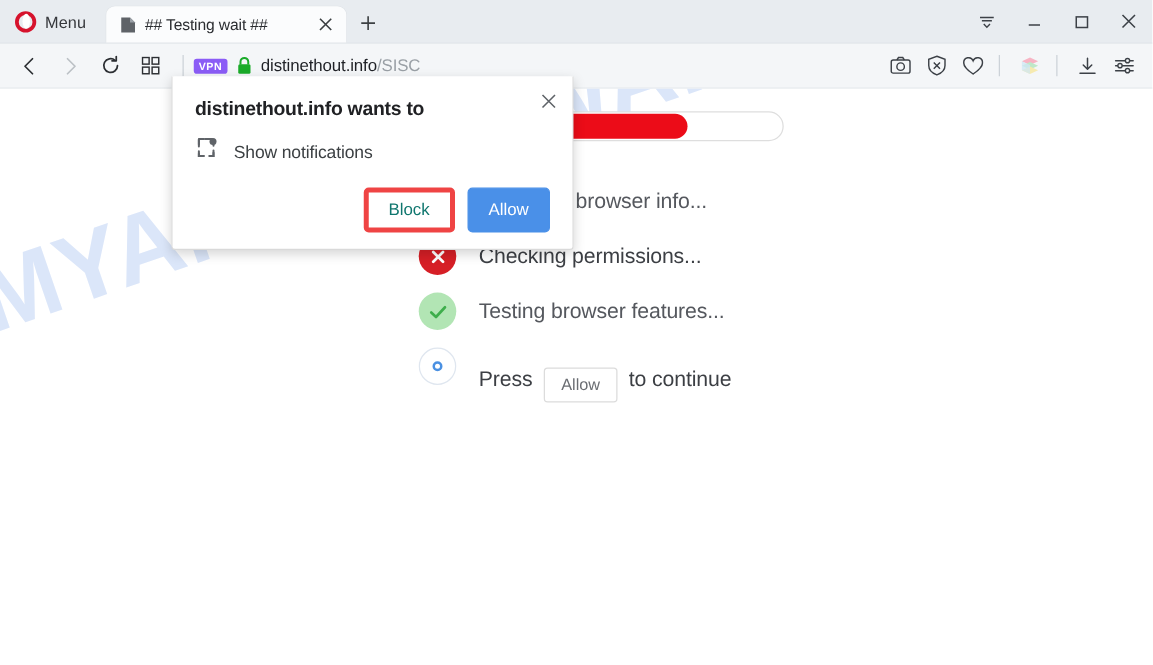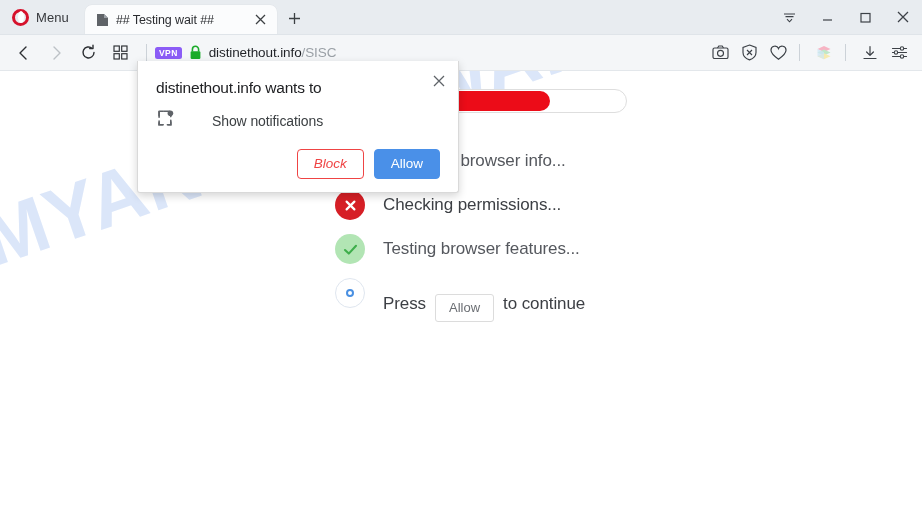--- a/index.html
+++ b/index.html
@@ -327,55 +327,53 @@
     right: 10px;
     top: 11px;
     width: 18px;
     height: 18px;
     display: flex;
     align-items: center;
     justify-content: center;
   }
   .perm-title {
     font-size: 15.5px;
-    font-weight: normal;
+    font-weight: bold;
     color: #202124;
     margin: 2px 0 12px 0;
     letter-spacing: -.2px;
   }
   .perm-row {
     display: flex;
     align-items: center;
     gap: 12px;
     margin-bottom: 17px;
   }
   .perm-text {
     font-size: 14px;
     color: #3c4043;
     letter-spacing: -.1px;
-    margin-left: 25px;
   }
   .perm-actions {
     display: flex;
     justify-content: flex-end;
     gap: 10px;
   }
   .btn {
     font-family: "Liberation Sans", sans-serif;
     font-size: 13.5px;
     border-radius: 4px;
     padding: 7px 16px;
     line-height: 1;
     cursor: default;
   }
   .btn-block {
     background: #ffffff;
-    border: 1px solid #ef4444;
-    color: #ef4444;
-    font-style: italic;
+    border: 4px solid #ef4444;
+    color: #0f766e;
   }
   .btn-allow {
     background: #4a90e8;
     border: 1px solid #4a90e8;
     color: #ffffff;
   }
 </style>
 </head>
 <body>
 

